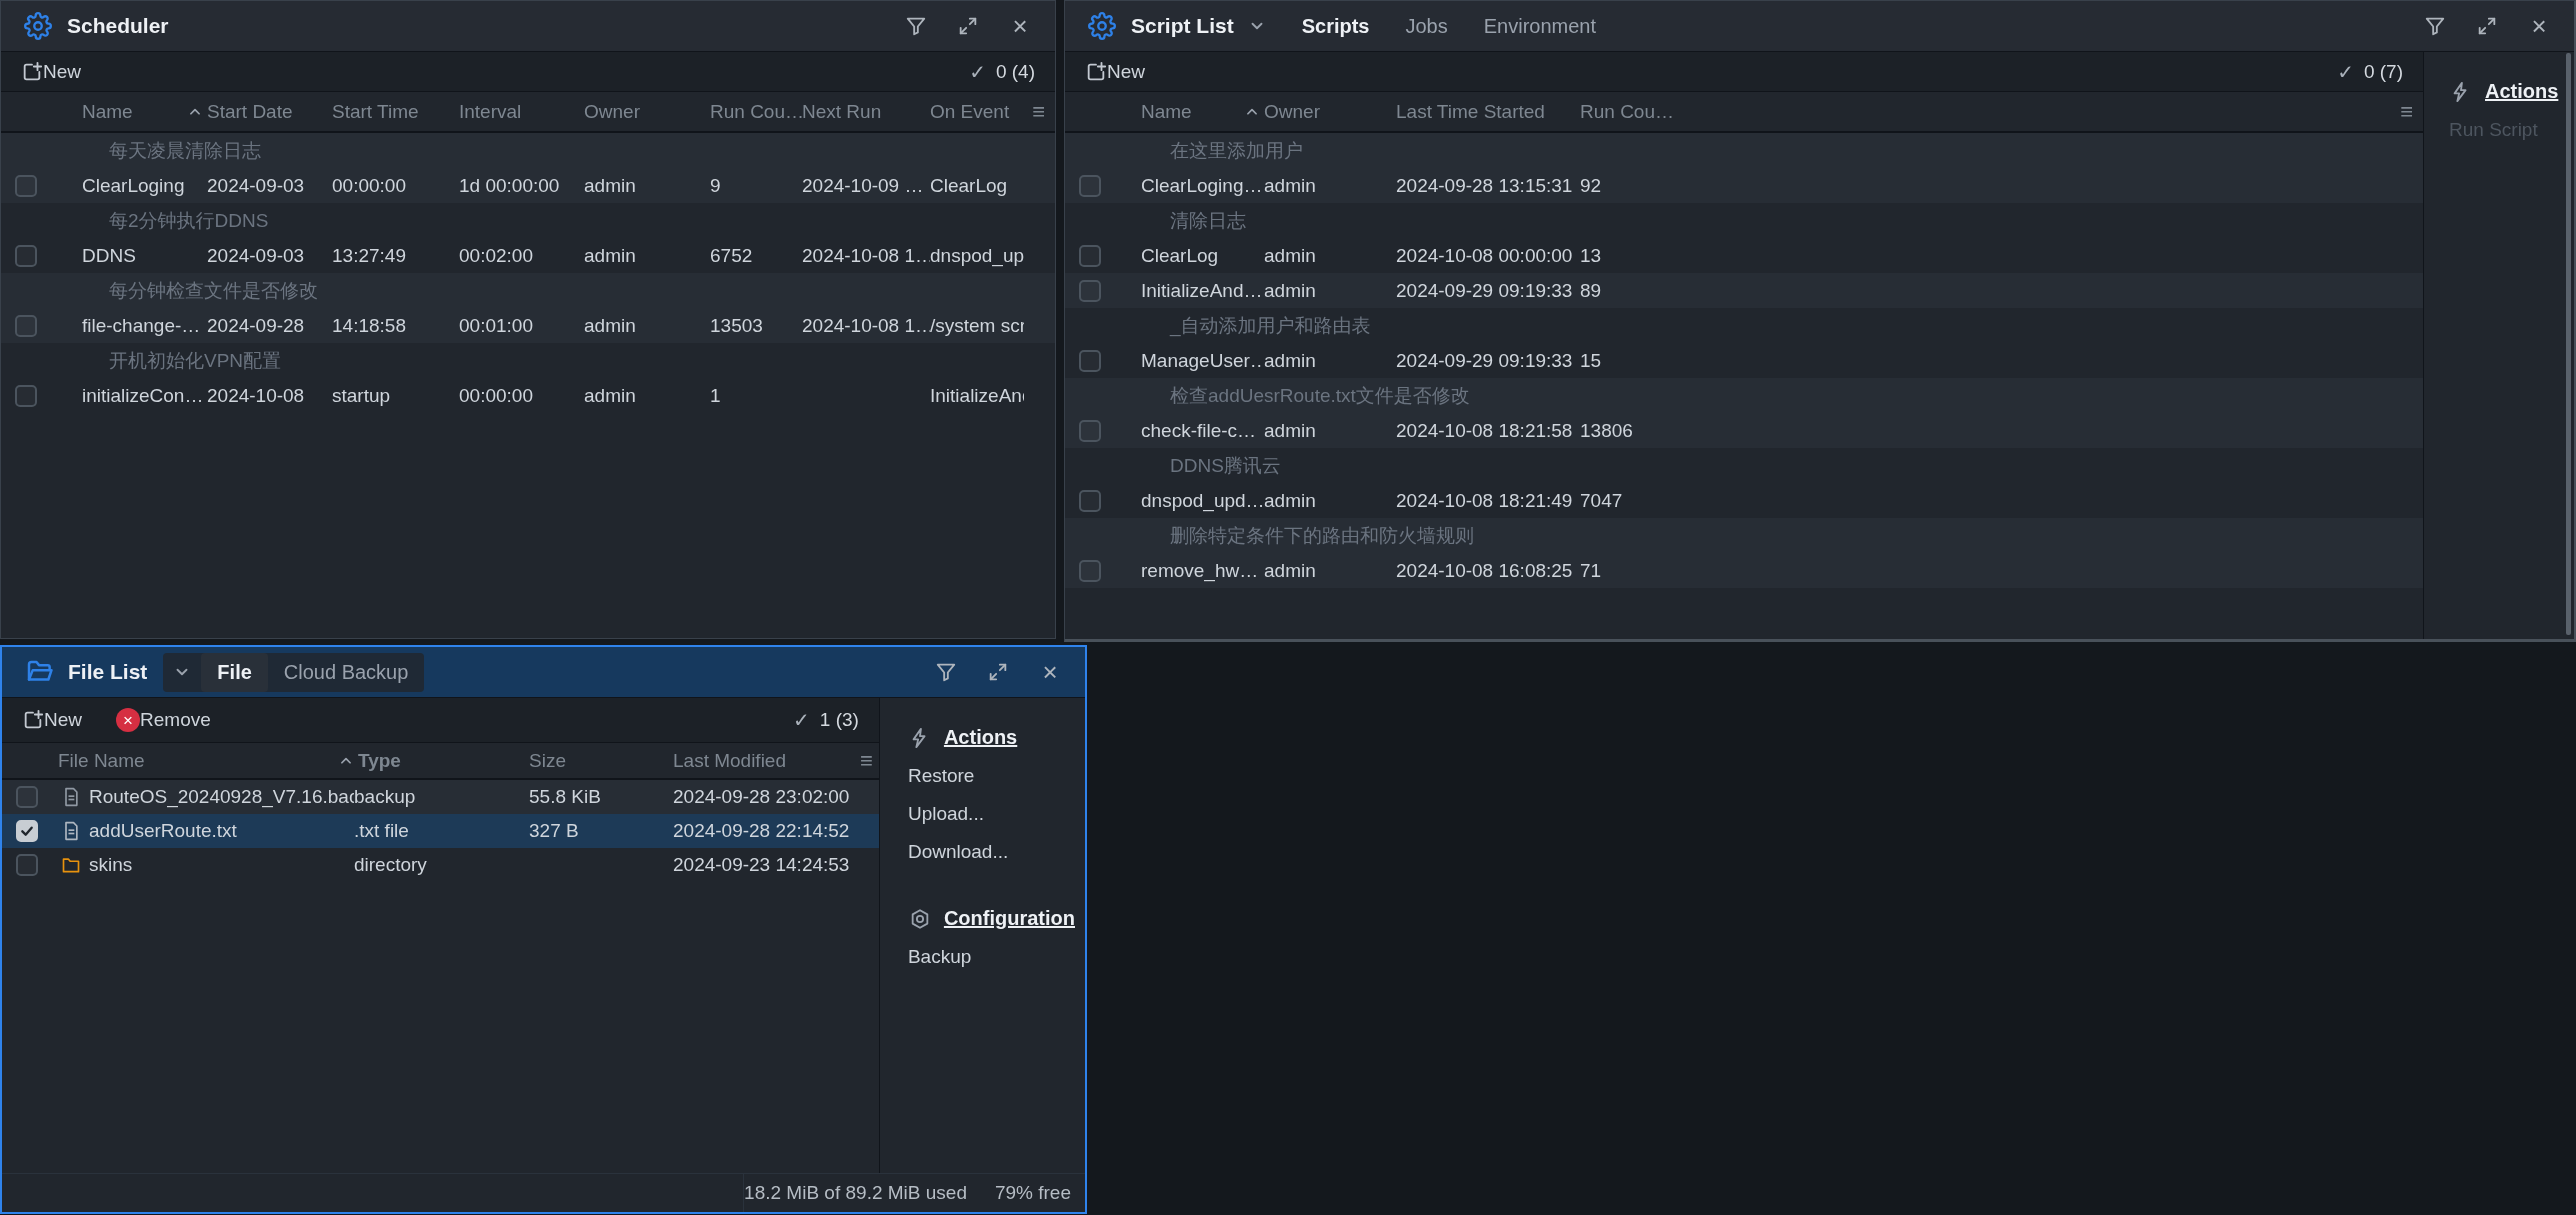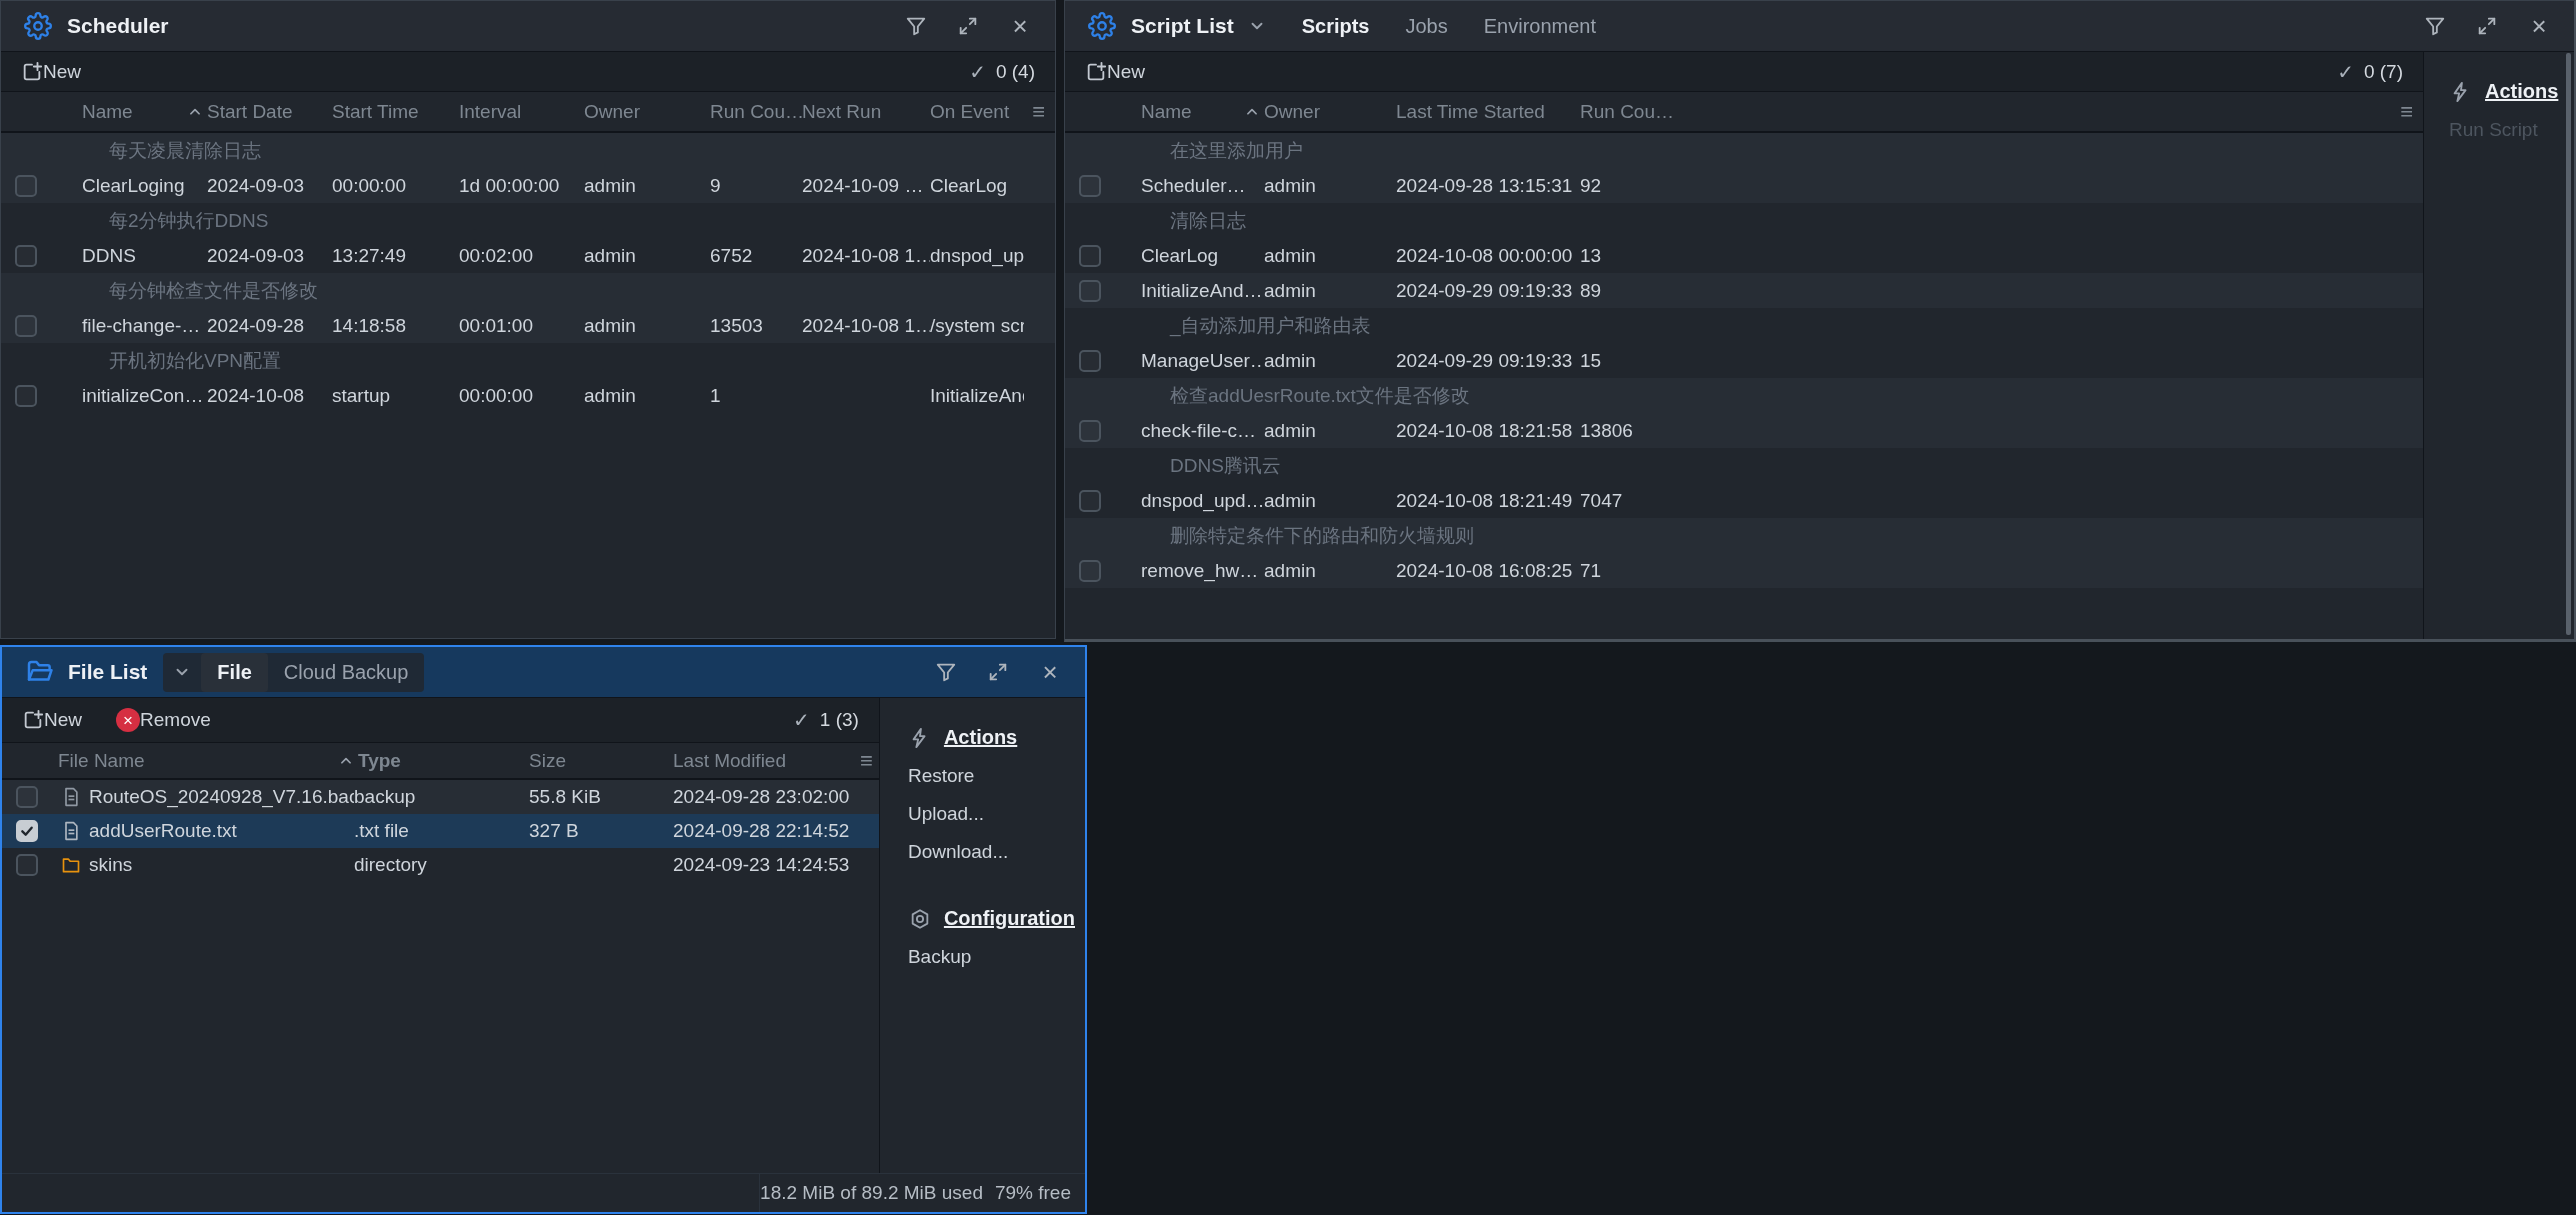--- a/index.html
+++ b/index.html
@@ -74,21 +74,21 @@
   #file-panel .sidebar{flex:0 0 198px;padding-left:28px;}
   .sb-head{display:flex;align-items:center;gap:12px;color:var(--white);font-weight:700;font-size:20px;
            height:39px;white-space:nowrap;text-decoration:underline;}
   .sb-item{height:38px;display:flex;align-items:center;color:var(--text);cursor:pointer;white-space:nowrap;}
   .sb-item.disabled{color:var(--disabled);cursor:default;}
   .sb-gap{height:28px;}
   .sbicon{width:24px;height:24px;display:inline-flex;align-items:center;justify-content:center;color:#9aa2ad;}
   
   .statusbar{flex:0 0 39px;border-top:1px solid #2a323c;display:flex;align-items:center;}
   .statusbar .spacer{width:779px;height:100%;border-right:1px solid #2a323c;}
-  .statusbar .stext{flex:1;display:flex;justify-content:flex-end;gap:12px;padding-right:14px;color:#b6bdc5;white-space:nowrap;}
+  .statusbar .stext{flex:1;display:flex;justify-content:flex-end;gap:28px;padding-right:14px;color:#b6bdc5;white-space:nowrap;}
   
   .vscroll{position:absolute;right:3px;top:52px;bottom:4px;width:5px;background:#59616b;border-radius:2px;}
   svg{display:block;}
 </style>
 </head>
 <body>
 
 <section class="panel" id="scheduler-panel">
   <header class="titlebar">
     <span class="ticon">
@@ -278,21 +278,21 @@
         <span class="hcell">Last Time Started</span>
         <span class="hcell">Run Cou…</span>
         <span class="burger">≡</span>
       </div>
       <div class="tbody">
         <div class="trow crow g1 indent-script"><span>在这里添加用户</span></div>
         <div class="trow grid-script g1">
           <span class="cbcell">
               <span class="checkbox"></span>
             </span>
-          <span class="cell">Scheduler…</span>
+          <span class="cell">ClearLoging…</span>
           <span class="cell">admin</span>
           <span class="cell">2024-09-28 13:15:31</span>
           <span class="cell">92</span>
             <span></span>
         </div>
         <div class="trow crow g2 indent-script"><span>清除日志</span></div>
         <div class="trow grid-script g2">
           <span class="cbcell">
               <span class="checkbox"></span>
             </span>

